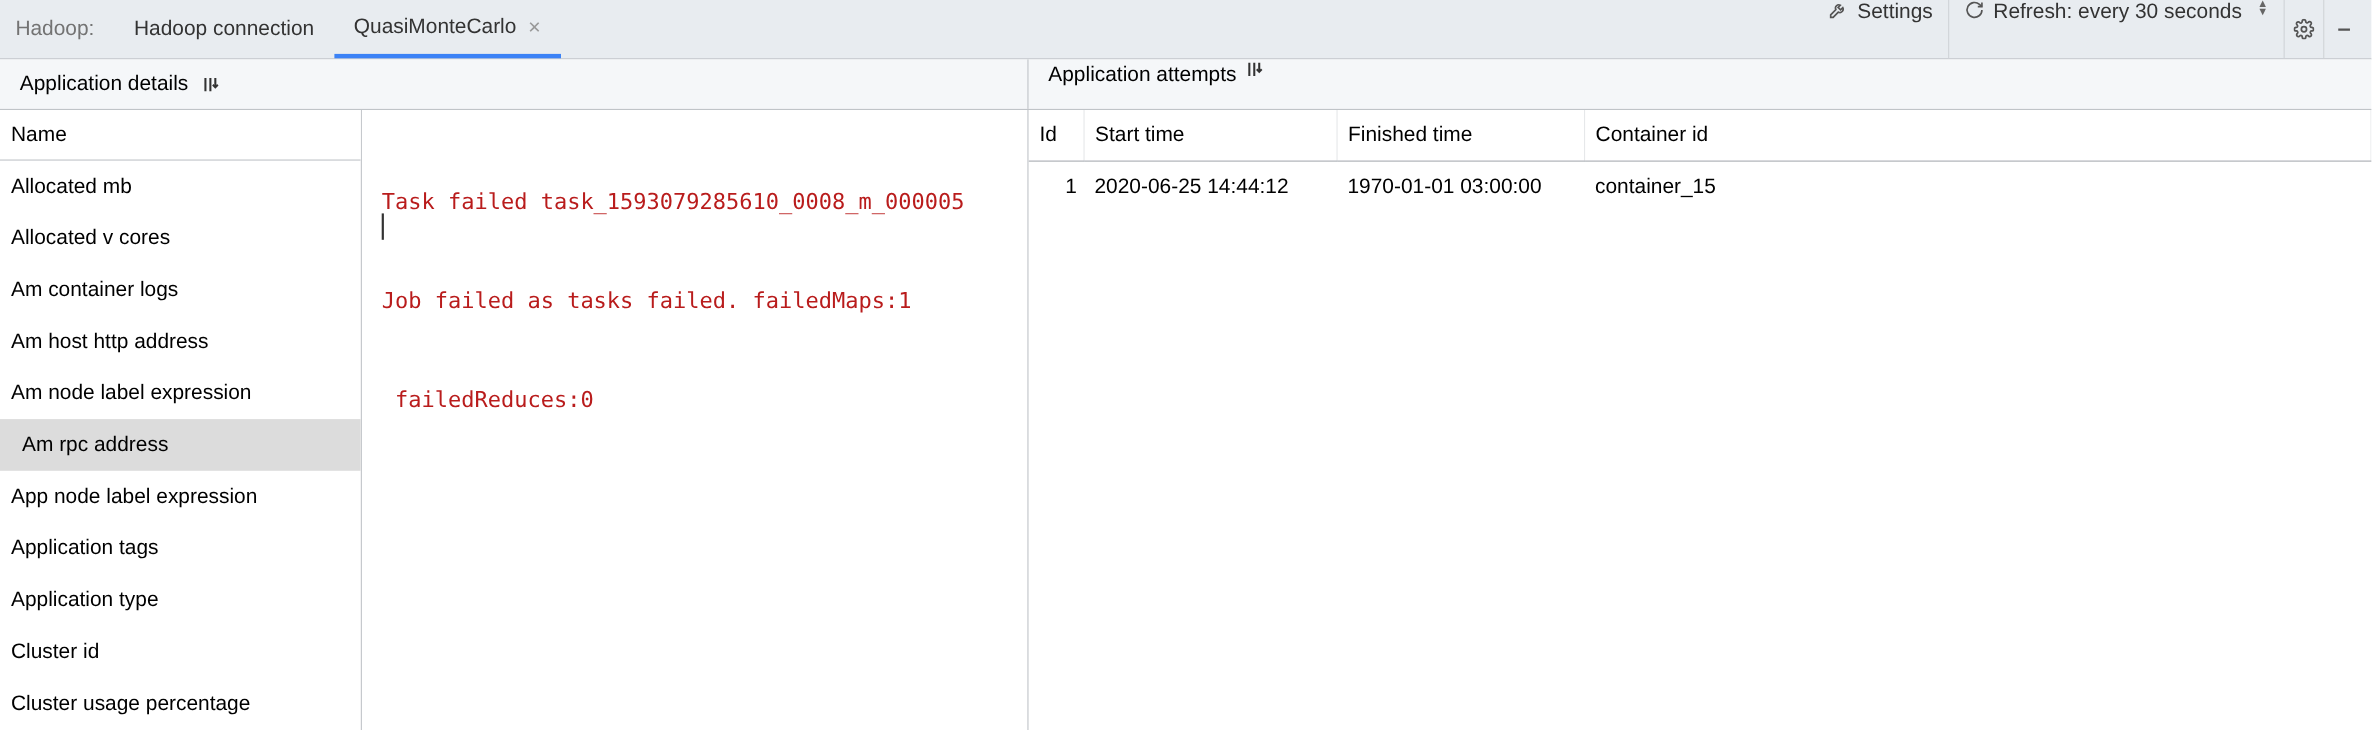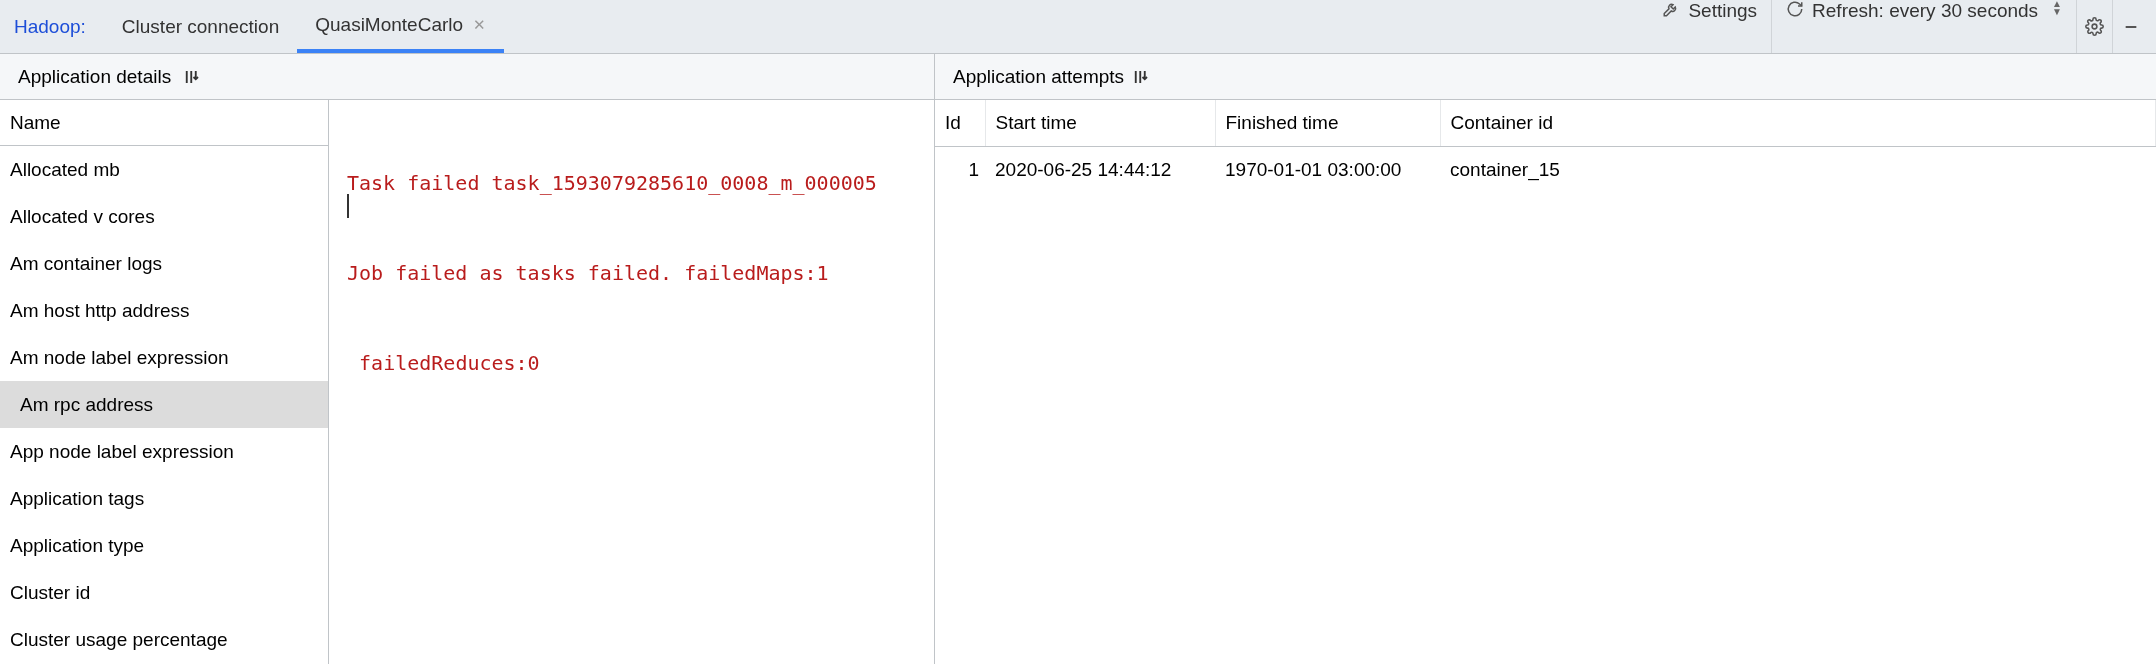--- a/index.html
+++ b/index.html
@@ -25,21 +25,21 @@
       padding: 0 8px;
     }
     .toolbar-left {
       display: flex;
       align-items: center;
       height: 100%;
       flex: 1;
     }
     .toolbar-label {
       padding: 0 18px 0 6px;
-      color: #1d4ed8;
+      color: #737373;
     }
     .tab {
       padding: 0 18px;
       height: 100%;
       display: flex;
       align-items: center;
       color: #333;
       cursor: pointer;
       position: relative;
     }
@@ -87,21 +87,20 @@
     .subheader-left {
       display: flex;
       align-items: center;
       width: 935px;
       border-right: 1px solid #c0c4c8;
       padding-left: 14px;
       gap: 8px;
     }
     .subheader-right {
       display: flex;
-      align-items: center;
       flex: 1;
       padding-left: 14px;
       gap: 4px;
     }
     .subtab {
       padding: 4px 4px;
       cursor: pointer;
     }
     .columns-icon {
       cursor: pointer;
@@ -191,21 +190,21 @@
     }
     svg { display: block; }
   </style>
 </head>
 <body>
 
 <div class="toolbar">
   <div class="toolbar-left">
     <span class="toolbar-label">Hadoop:</span>
     <div class="tab">
-      <span>Cluster connection</span>
+      <span>Hadoop connection</span>
     </div>
     <div class="tab active">
       <span>QuasiMonteCarlo</span>
       <span class="tab-close">✕</span>
     </div>
   </div>
   <div class="toolbar-right">
     <div class="toolbar-action first">
       <span>
         <svg width="18" height="18" viewBox="0 0 24 24" fill="none" stroke="#555" stroke-width="2">

